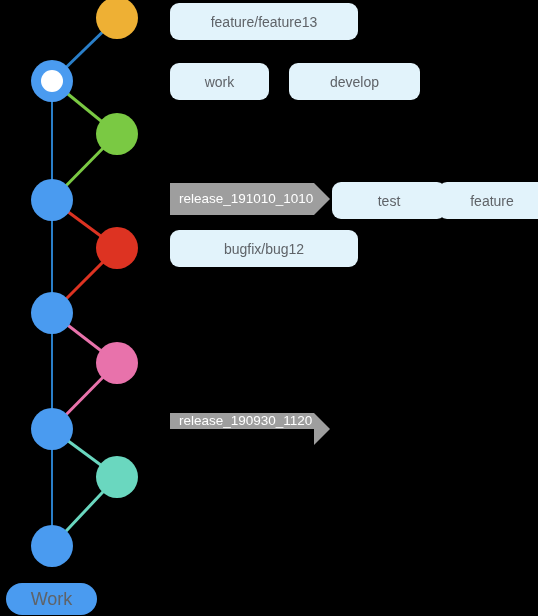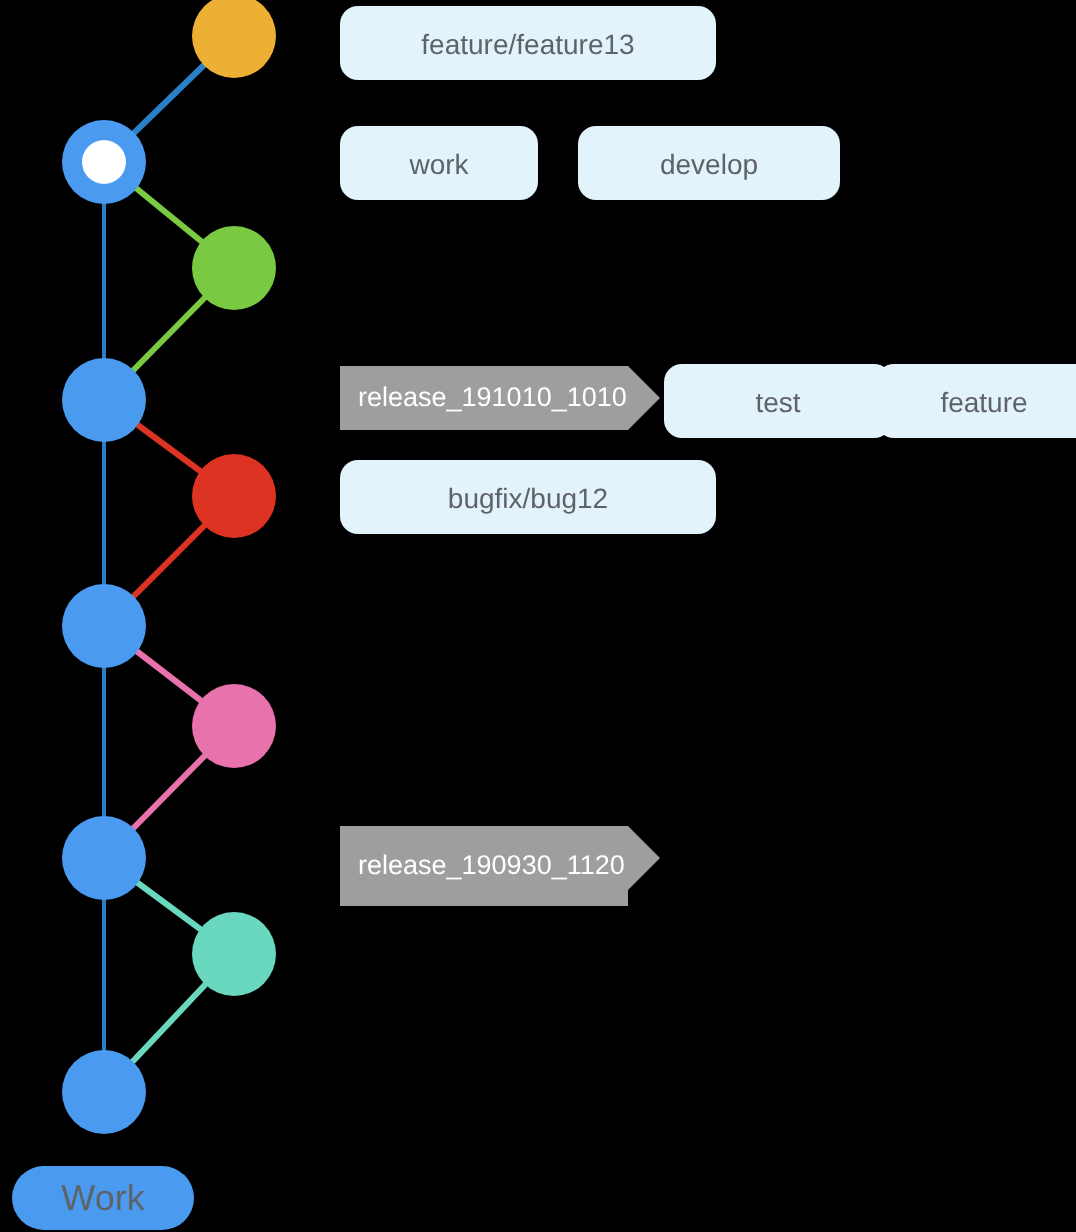--- a/index.html
+++ b/index.html
@@ -133,21 +133,21 @@
       </div>
       <div class="ref-pill" style="left: 170px; top: 230px; width: 188px; height: 37px;">
         <span>bugfix/bug12</span>
       </div>
     </div>
   <div id="tag-container">
       <div class="tag-chip" style="left: 170px; top: 183px; width: 144px; height: 32px; align-items: center;">
         <span>release_191010_1010</span>
         <span class="tag-point"></span>
       </div>
-      <div class="tag-chip" style="left: 170px; top: 413px; width: 144px; height: 40px;">
+      <div class="tag-chip" style="left: 170px; top: 413px; width: 144px; height: 16px;">
         <span>release_190930_1120</span>
         <span class="tag-point"></span>
       </div>
     </div>
 
   <div class="work-button">
     <span>Work</span>
   </div>
 </div>
 

